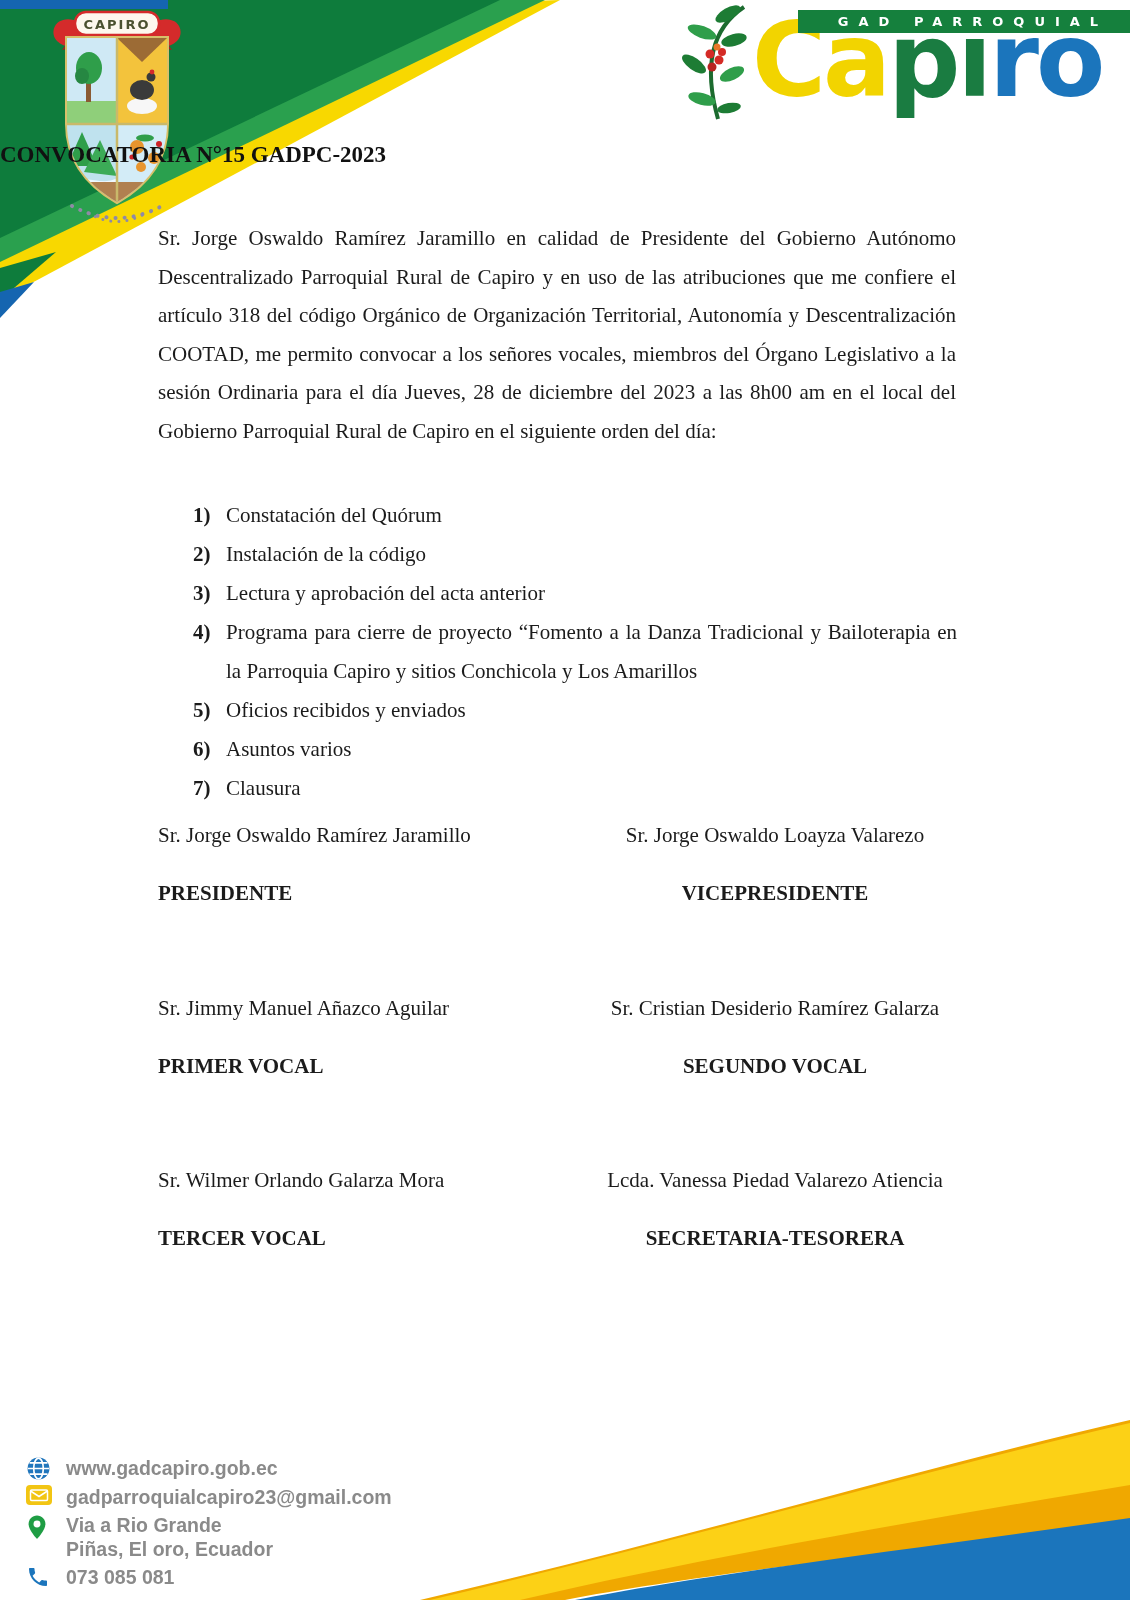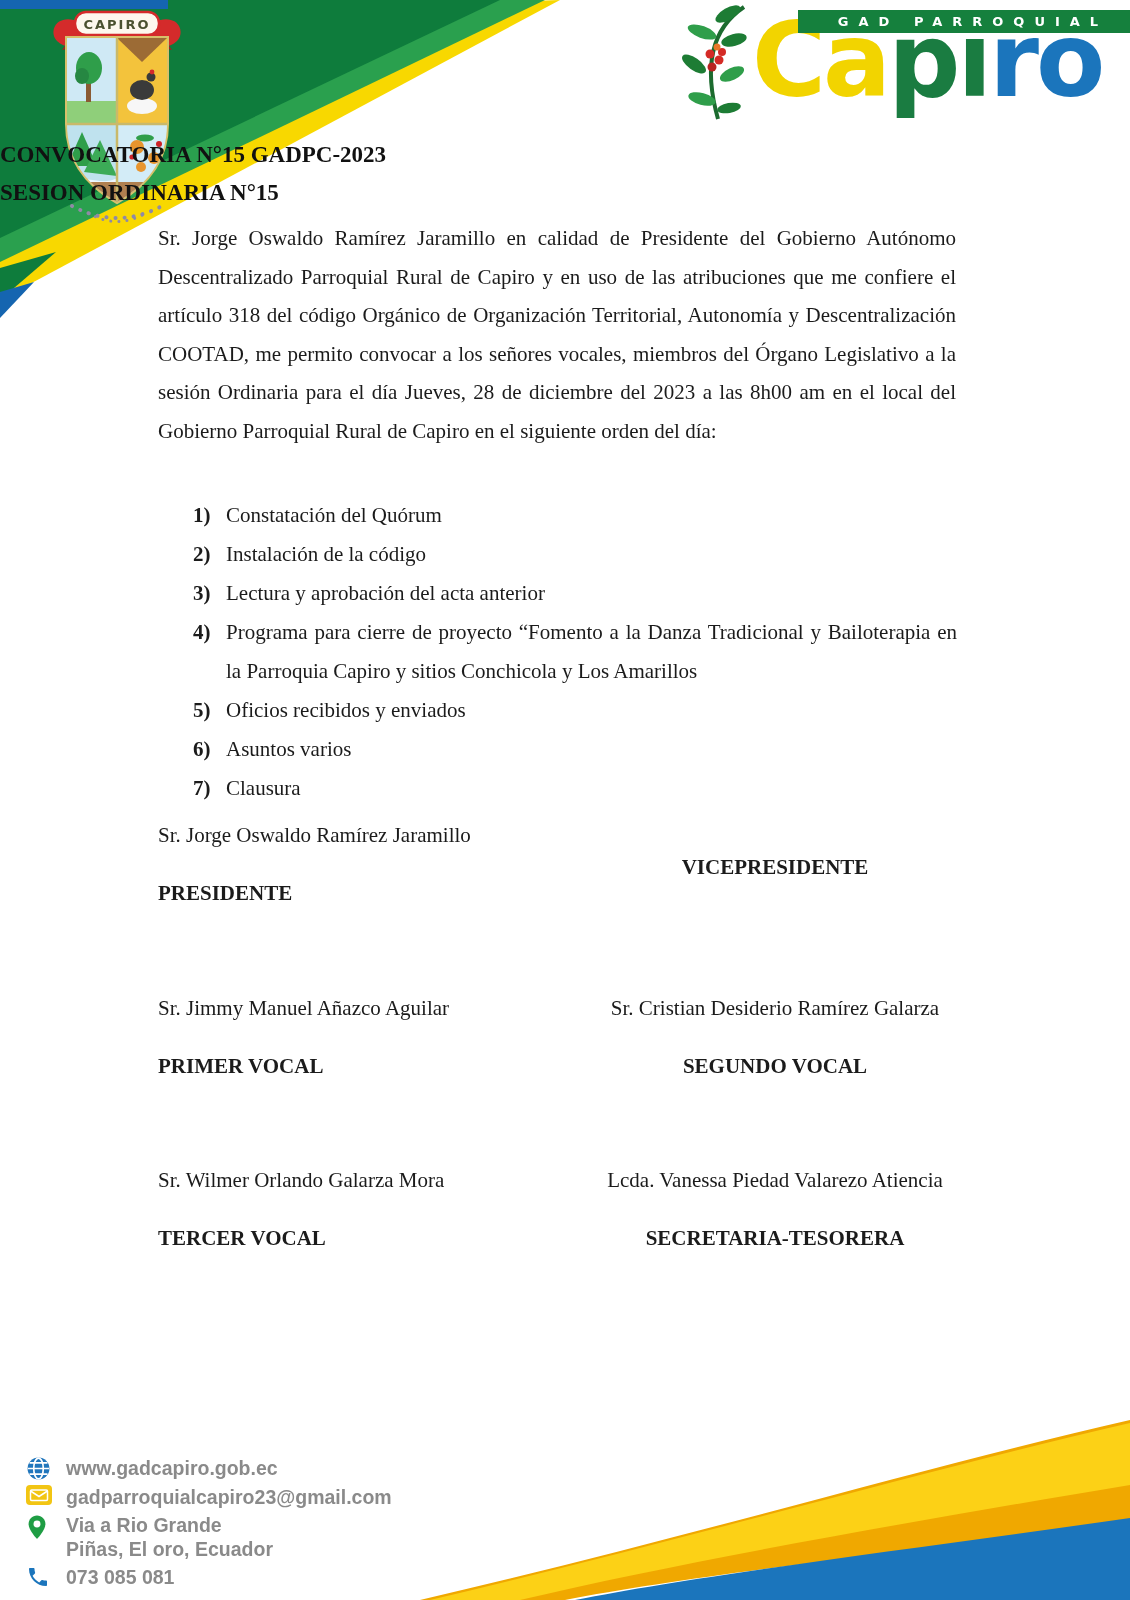--- a/index.html
+++ b/index.html
@@ -145,21 +145,20 @@
     <ellipse cx="57" cy="106" rx="12" ry="5" fill="#1d7c34" transform="rotate(-10 57 106)"></ellipse>
     <circle cx="38" cy="52" r="4.5" fill="#d42b26"></circle>
     <circle cx="47" cy="58" r="4.5" fill="#d42b26"></circle>
     <circle cx="40" cy="65" r="4.5" fill="#b92420"></circle>
     <circle cx="50" cy="50" r="4" fill="#d42b26"></circle>
     <circle cx="45" cy="45" r="3.5" fill="#e8762a"></circle>
   </svg>
 
   <div class="title-block">
     <div class="title-line">CONVOCATORIA N°15 GADPC-2023</div>
-    <div class="title-line">SESION ORDINARIA N°15</div>
   </div>
 
   <p class="body-par">Sr. Jorge Oswaldo Ramírez Jaramillo en calidad de Presidente del Gobierno Autónomo Descentralizado Parroquial Rural de Capiro y en uso de las atribuciones que me confiere el artículo 318 del código Orgánico de Organización Territorial, Autonomía y Descentralización COOTAD, me permito convocar a los señores vocales, miembros del Órgano Legislativo a la sesión Ordinaria para el día Jueves, 28 de diciembre del 2023 a las 8h00 am en el local del Gobierno Parroquial Rural de Capiro en el siguiente orden del día:</p>
 
   <div class="agenda">
     <div class="agenda-row">
       <span class="agenda-num">1)</span>
       <span class="agenda-text">Constatación del Quórum</span>
     </div>
     <div class="agenda-row">
@@ -187,20 +186,21 @@
       <span class="agenda-text">Clausura</span>
     </div>
   </div>
 
   <div class="sig-row" style="top:822px;">
     <div class="sig-col-left">
       <div class="sig-name">Sr. Jorge Oswaldo Ramírez Jaramillo</div>
       <div class="sig-title">PRESIDENTE</div>
     </div>
     <div class="sig-col-right">
+      <div class="sig-name">Sr. Jorge Oswaldo Loayza Valarezo</div>
       <div class="sig-title">VICEPRESIDENTE</div>
     </div>
   </div>
 
   <div class="sig-row" style="top:995px;">
     <div class="sig-col-left">
       <div class="sig-name">Sr. Jimmy Manuel Añazco Aguilar</div>
       <div class="sig-title">PRIMER VOCAL</div>
     </div>
     <div class="sig-col-right">

